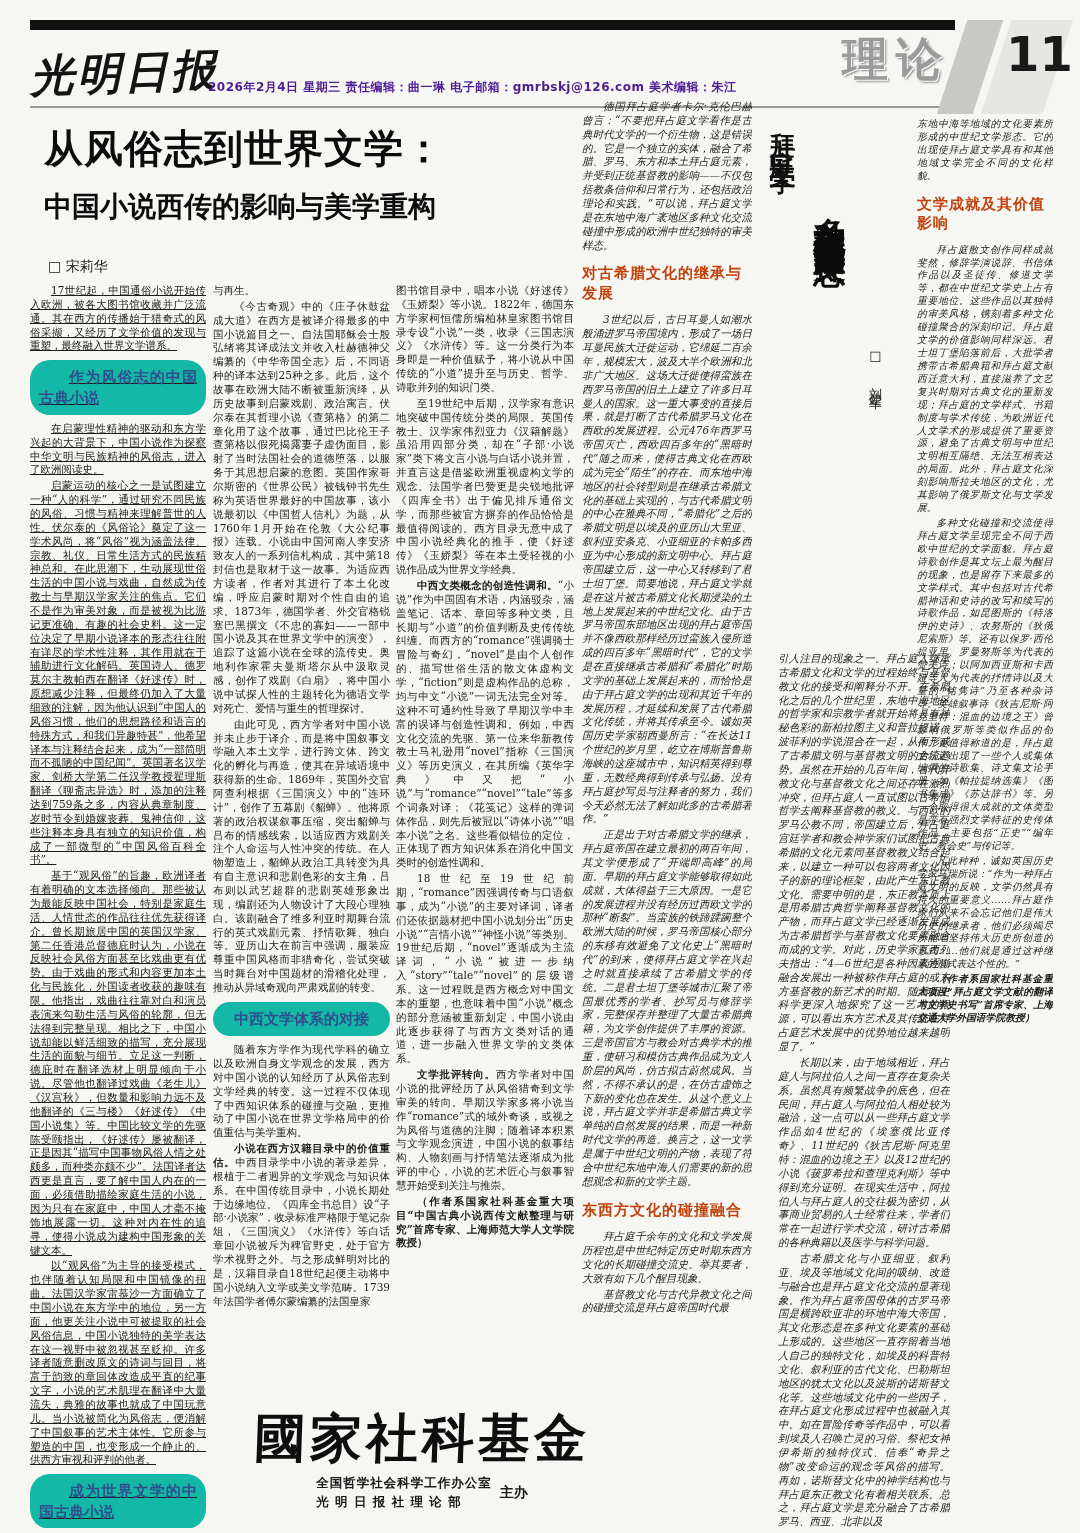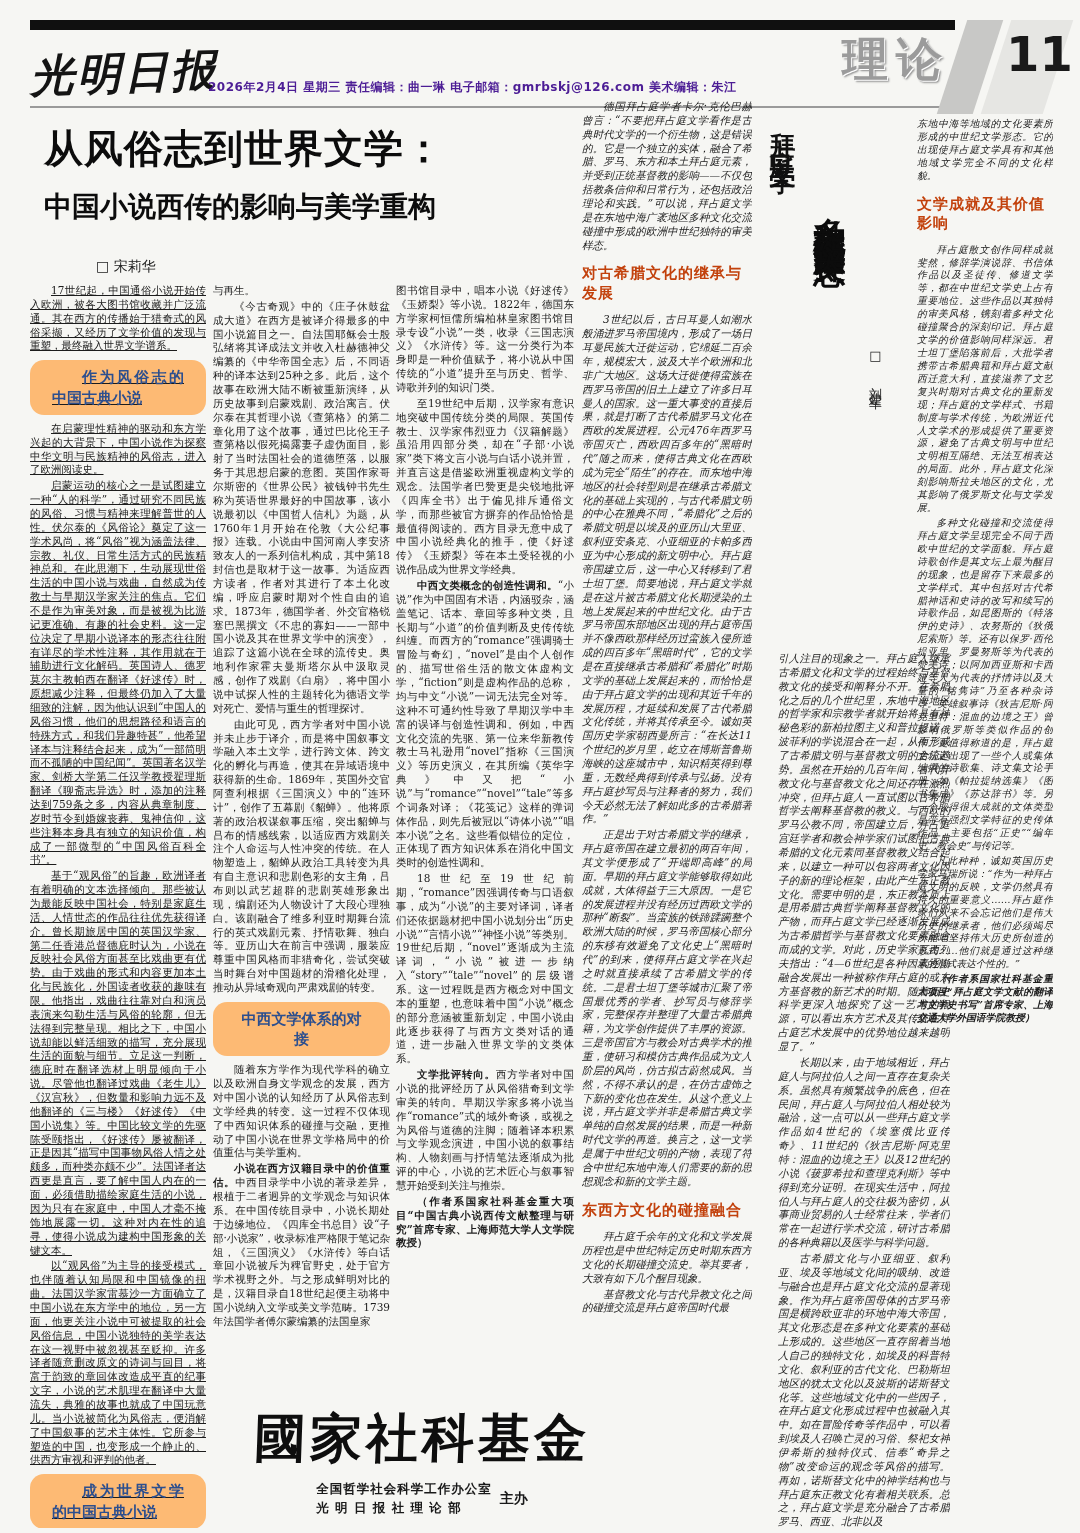--- a/index.html
+++ b/index.html
@@ -12,41 +12,41 @@
   .dateline{left:208px;top:80px;font:bold 12px/1.2 "DejaVu Sans","Liberation Sans",sans-serif;color:#4c1d95;letter-spacing:.5px;}
   .headrule{left:30px;top:106px;width:922px;height:2px;background:#9a9a9a;}
   .band1{left:952px;top:20px;width:36px;height:94px;background:#c8c8c6;transform:skewX(-18deg);}
   .band2{left:996px;top:20px;width:62px;height:94px;background:#e6e6e3;transform:skewX(-18deg);}
   .section-badge{left:842px;top:36px;font:900 46px/1 "DejaVu Sans","Liberation Sans",sans-serif;color:#9b9b9b;
                  letter-spacing:8px;text-shadow:1px 1px 0 #fff,2px 2px 2px #8a8a8a;}
   .pagenum{left:1006px;top:30px;font:900 48px/1 "DejaVu Sans","Liberation Sans",sans-serif;color:#1a1a1a;}
   
   .lt1{left:44px;top:122px;font-size:39px;font-weight:900;color:#0c0c0c;letter-spacing:1px;}
   .lt2{left:44px;top:188px;font-size:28px;font-weight:900;color:#0c0c0c;letter-spacing:0;}
-  .byline{left:48px;top:258px;font-size:14px;color:#222;margin-left:48px;}
+  .byline{left:48px;top:258px;font-size:14px;color:#222;}
   
   .col{position:absolute;overflow:hidden;font-size:10.5px;line-height:1.32;text-align:justify;color:#1c1c1c;}
   .col p{margin:0 0 2px 0;text-indent:2em;}
   .col p.noind{text-indent:0;}
   .kai{font-style:italic;}
-  .colhead{background:#fdba74;border-radius:14px;color:#2d4f8e;font:bold 15px/1.35 "DejaVu Sans","Liberation Sans",sans-serif;
-           padding:7px 22px;margin:7px 0;text-indent:2em;font-style:normal;}
+  .colhead{background:#14b8a6;border-radius:20px;color:#2d4f8e;font:bold 15px/1.35 "DejaVu Sans","Liberation Sans",sans-serif;
+           padding:7px 9px;margin:7px 0;text-indent:2em;font-style:normal;}
   .colhead.center{text-align:center;text-indent:0;}
   .rhead{font:bold 15px/1.3 "DejaVu Sans","Liberation Sans",sans-serif;color:#c2410c;text-align:left;
          margin:12px 0 10px;letter-spacing:1px;font-style:normal;text-indent:0;}
   .credit{font-weight:bold;}
   
   .vert{writing-mode:vertical-rl;}
   .kicker{left:766px;top:112px;height:300px;font-size:26px;font-weight:900;letter-spacing:9px;color:#101010;}
   .vtitle{left:808px;top:192px;height:470px;font-size:32px;font-weight:900;letter-spacing:3px;color:#0c0c0c;}
   .vauthor{left:866px;top:348px;height:120px;font-size:13px;letter-spacing:5px;color:#222;}
   
   .fund{left:252px;top:1404px;width:340px;text-align:center;}
   .fundlogo{font-size:52px;font-weight:900;letter-spacing:4px;color:#0e0e0e;transform:skewX(-2deg);}
-  .fundrow{display:flex;align-items:center;justify-content:center;margin-top:6px;gap:8px;}
+  .fundrow{display:flex;align-items:center;justify-content:center;margin-top:0;gap:8px;}
   .fundorg{font:bold 12.5px/1.5 "DejaVu Sans","Liberation Sans",sans-serif;color:#191919;letter-spacing:1px;text-align:justify;}
   .fundhost{font:bold 14px/1.2 "DejaVu Sans","Liberation Sans",sans-serif;color:#191919;}
 </style>
 </head>
 <body>
 
 <div id="paper">
 
   <div class="abs topbar"></div>
   <div class="abs masthead">光明日报</div>

